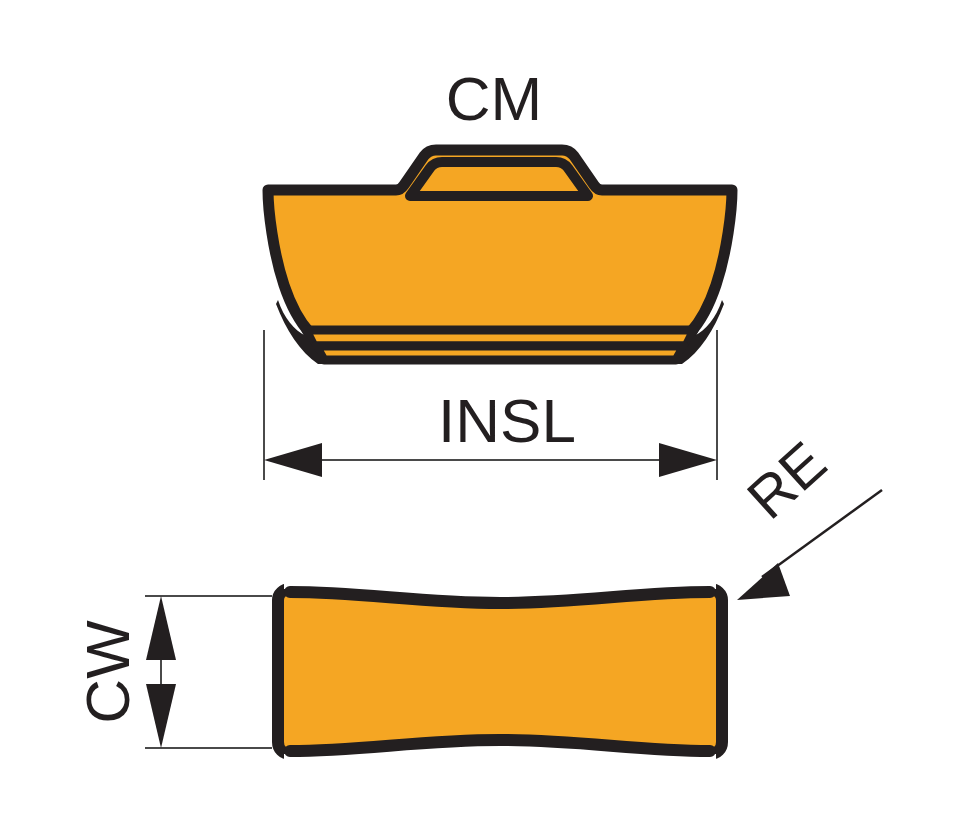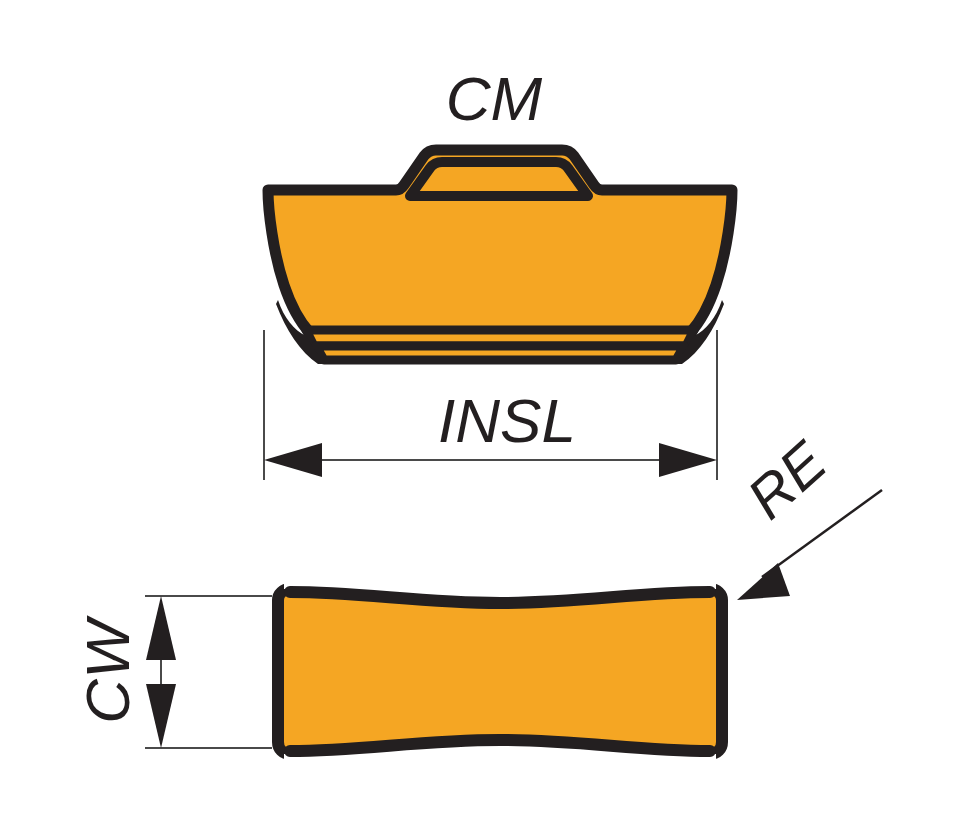--- a/index.html
+++ b/index.html
@@ -12,21 +12,20 @@
     width: 960px;
     height: 821px;
     font-family: "Liberation Sans", sans-serif;
     overflow: hidden;
   }
   #diagram-root {
     position: relative;
     width: 960px;
     height: 821px;
     background: #c4b5fd;
-    font-style: italic;
   }
   svg#insert-drawing {
     display: block;
     width: 960px;
     height: 821px;
   }
   .dim-label {
     font-family: "Liberation Sans", sans-serif;
     font-weight: 400;
     fill: #231f20;

